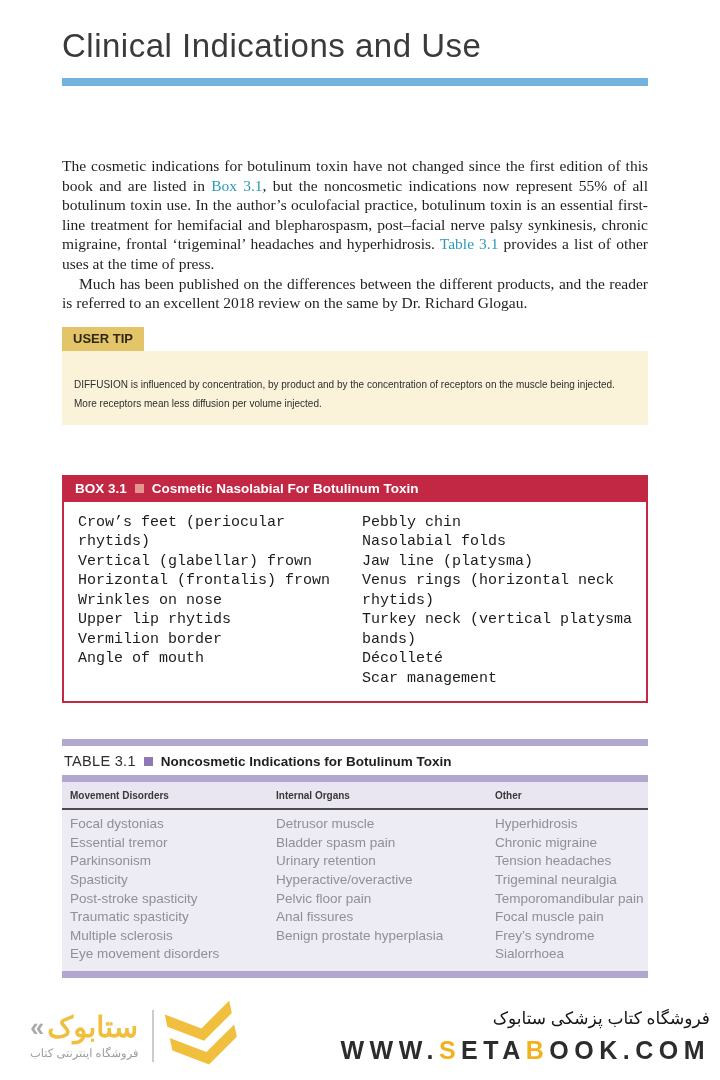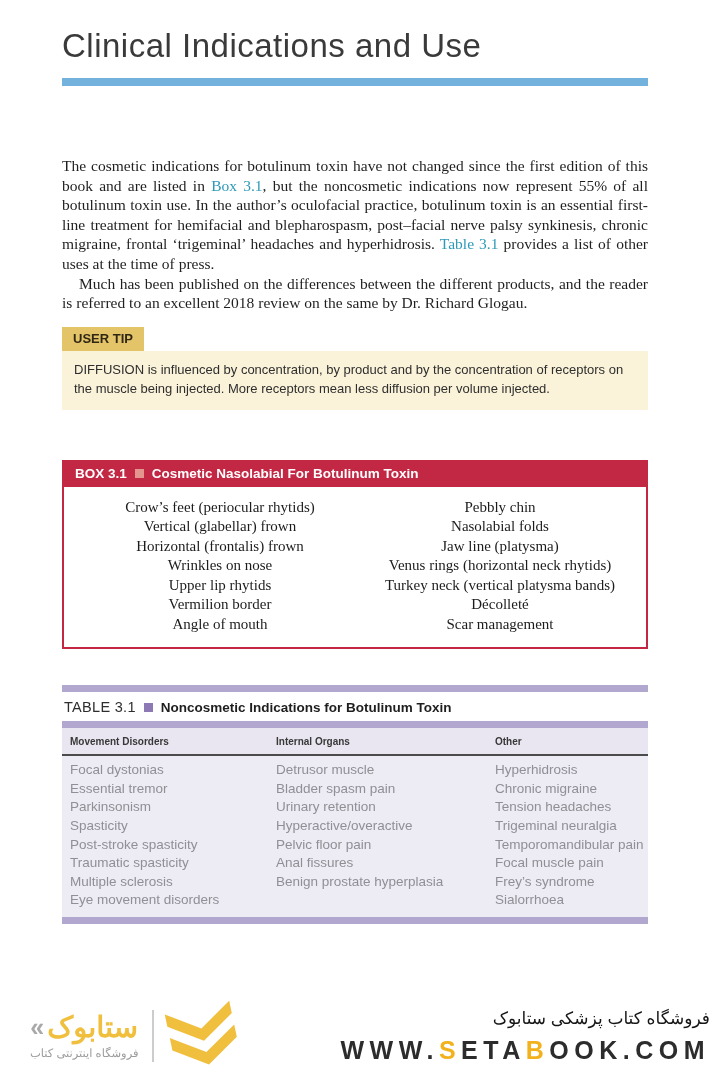--- a/index.html
+++ b/index.html
@@ -45,39 +45,39 @@
   
   .tip { margin: 14px 0 0 62px; width: 586px; }
   .tip-label {
     display: inline-block;
     background: #e4c469; color: #2f2713;
     font-size: 13px; font-weight: 700;
     padding: 4px 11px 5px;
   }
   .tip-box {
     background: #faf3da; color: #2e2e2e;
-    font-size: 13px; line-height: 19px;
-    padding: 9px 12px 12px;
+    font-size: 10px; line-height: 19px;
+    padding: 24px 12px 12px;
     width: 586px;
   }
 
   
   .box31 { margin: 50px 0 0 62px; width: 586px; border: 2px solid #c22744; background: #ffffff; }
   .box-header {
     display: flex; align-items: center; gap: 8px;
     background: #c22744; color: #ffffff;
     padding: 4px 0 6px 11px;
   }
   .box-label, .box-title { font-size: 13.5px; font-weight: 700; }
   .box-square { width: 9px; height: 9px; background: #e5958f; flex: 0 0 auto; }
   .box-body {
     display: grid; grid-template-columns: 284px 1fr;
     padding: 11px 8px 13px 14px;
-    font-family: Liberation Serif, serif;
-    font-size: 15px; line-height: 19.5px; color: #1c1c1c; text-align: center;
+    font-family: Liberation Mono, monospace;
+    font-size: 15px; line-height: 19.5px; color: #1c1c1c;
   }
   .box-col { list-style: none; }
 
   
   .table31 { margin: 36px 0 0 62px; width: 586px; }
   .tbar { height: 7px; background: #b2a7cf; }
   .ttitle { display: flex; align-items: center; gap: 8px; padding: 7px 2px 6px; background: #ffffff; }
   .tlabel { font-size: 14.5px; color: #2e2e2e; letter-spacing: 0.3px; }
   .tsquare { width: 9px; height: 9px; background: #8d7ab5; flex: 0 0 auto; }
   .tname { font-size: 13.5px; font-weight: 700; color: #1e1e1e; }

